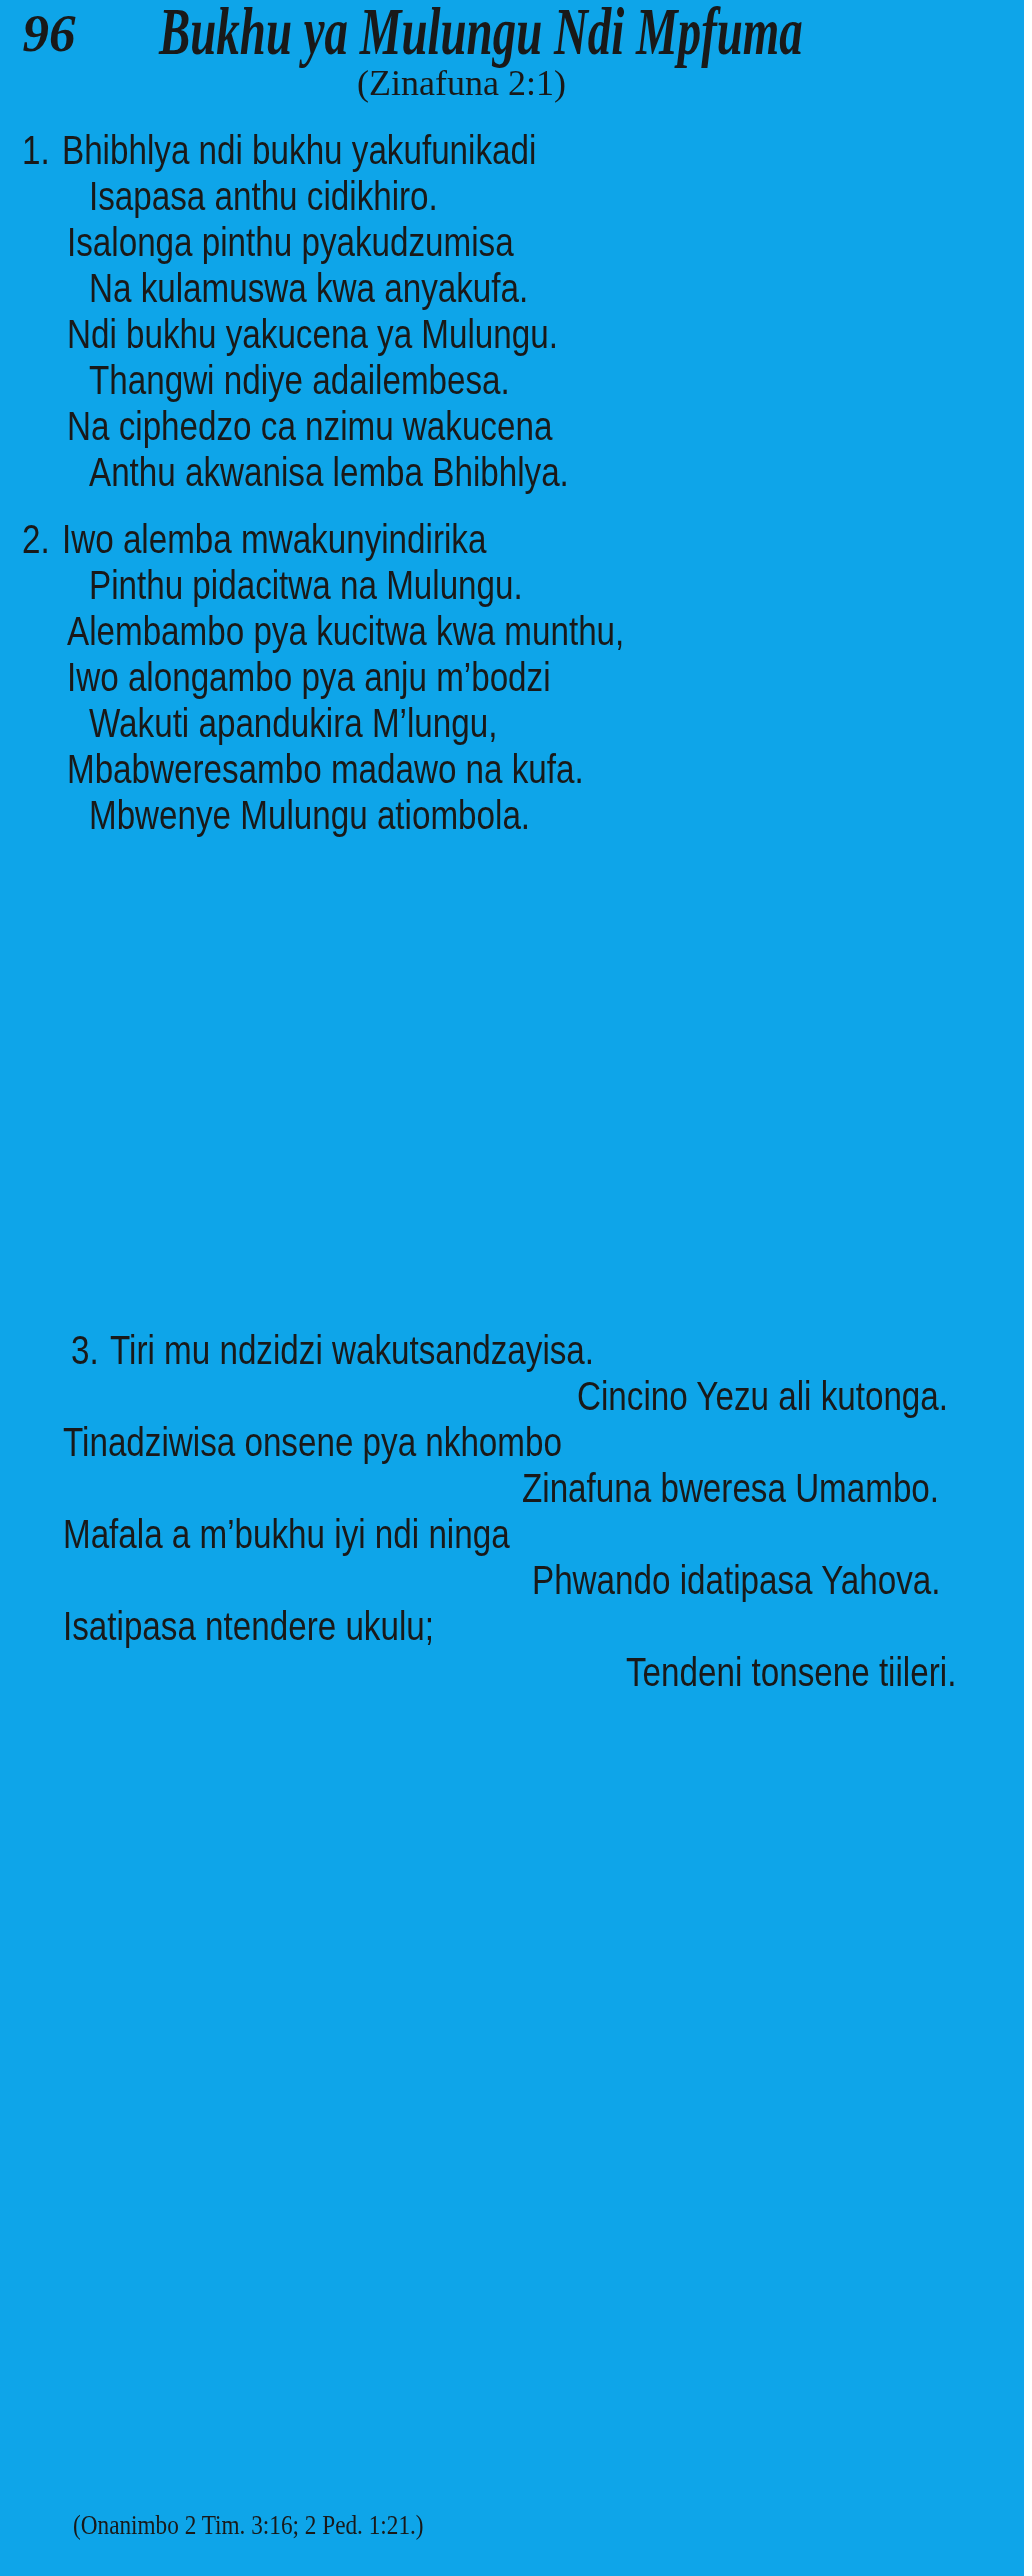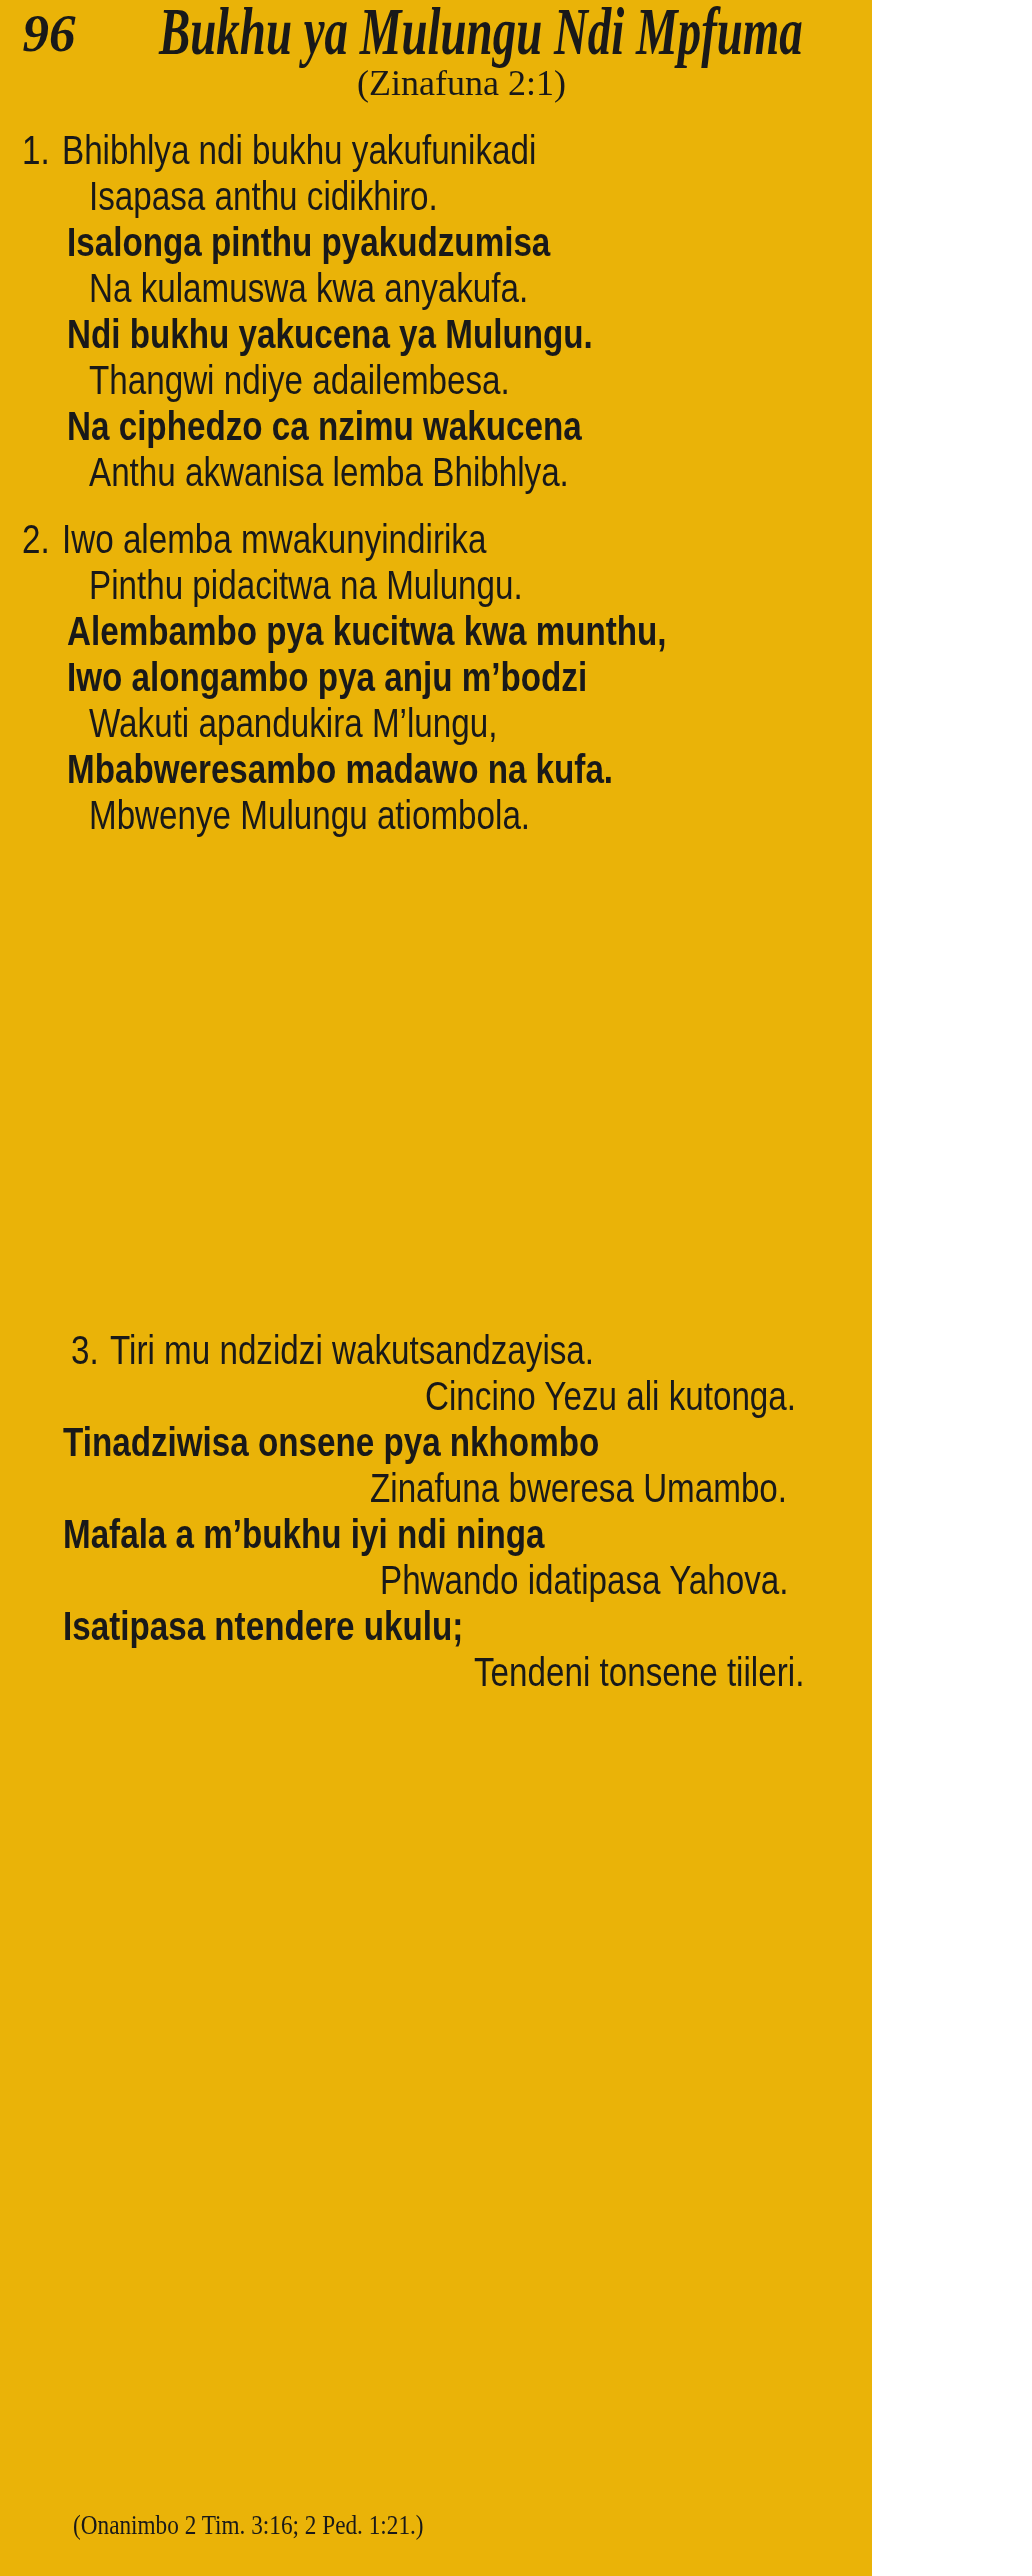--- a/index.html
+++ b/index.html
@@ -2,23 +2,23 @@
 <html style="font-size:13.8px"><head>
 <meta charset="utf-8">
 <style>
   html, body {
     margin: 0;
     padding: 0;
     background: #ffffff;
   }
   .page {
     position: relative;
-    width: 872px;
+    width: 1024px;
     height: 2576px;
-    background: #eab308;
+    background: #0ea5e9;
     color: #191919;
     overflow: hidden;
     font-family: "Liberation Sans", sans-serif;
   }
 
   
   .page-number {
     position: absolute;
     left: 22.4px;
     top: 6.9px;
@@ -76,21 +76,21 @@
   }
   .line .num {
     position: absolute;
     left: 21.5px;
     top: 0;
     transform: scaleX(0.83);
     transform-origin: 0 50%;
   }
   
   .stanza .line.first { padding-left: 62px; }
-  .stanza .line.odd   { padding-left: 67px; font-weight: bold; }
+  .stanza .line.odd   { padding-left: 67px; }
   .stanza .line.even  { padding-left: 89px; }
   
   .stanza-3 .line.first { padding-left: 110px; }
   .stanza-3 .line.odd   { padding-left: 63px; }
   .stanza-3 .line.even  { padding-left: 136px; text-align: right; }
   .stanza-3 .line .num  { left: 71px; }
 
   
   .footnote {
     position: absolute;

